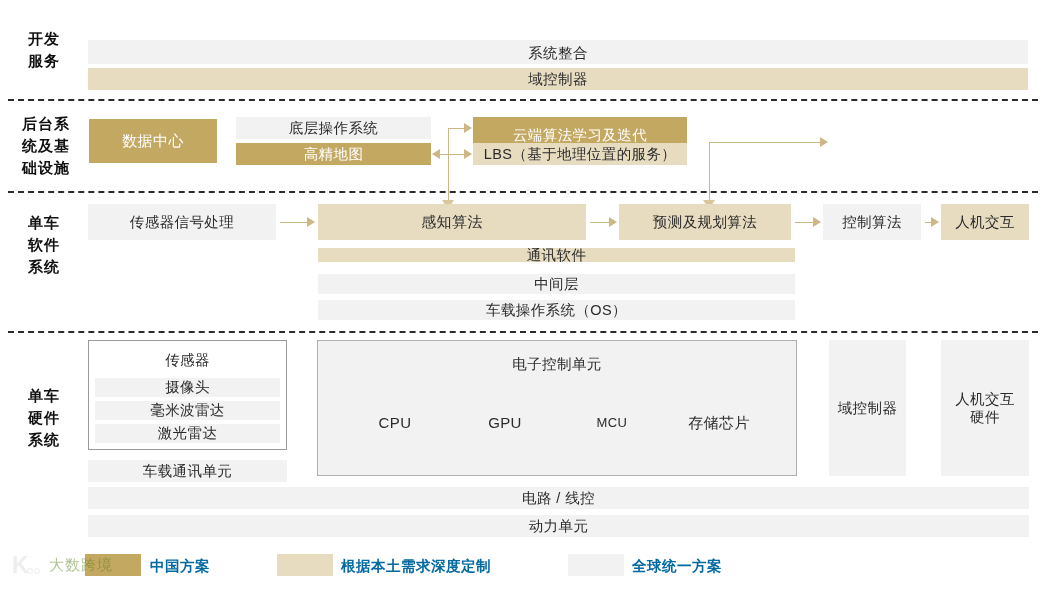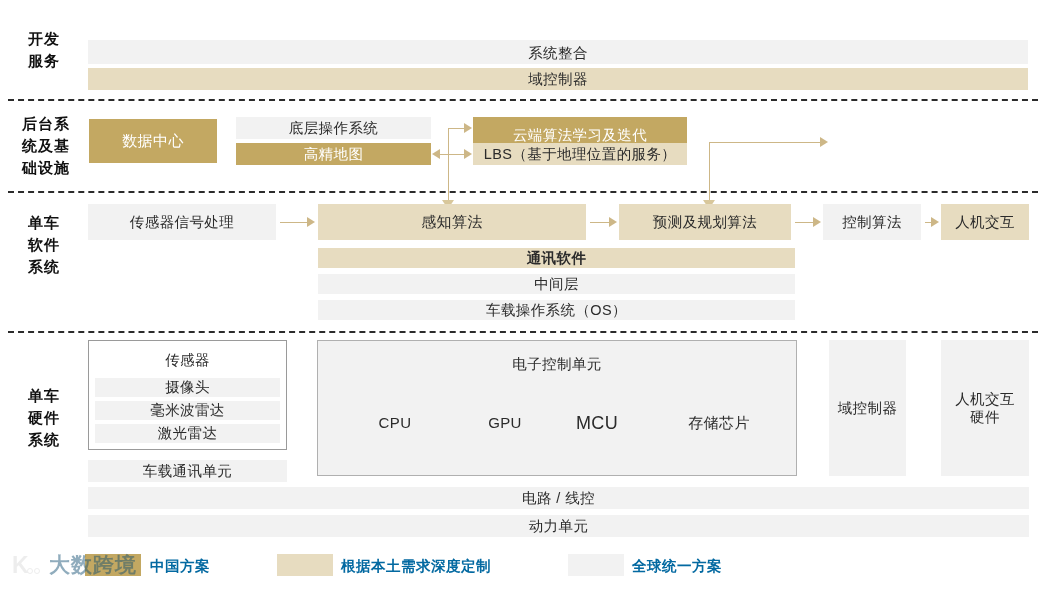--- a/index.html
+++ b/index.html
@@ -89,21 +89,21 @@
     position:relative;width:32px;height:26px;
     color:#d9d9d9;font-size:23px;font-weight:bold;
     line-height:26px;letter-spacing:-2px;
   }
   .wm-dots{position:absolute;left:15px;top:1px;}
   .wm-dot{
     display:inline-block;width:6px;height:6px;border-radius:50%;
     border:1.6px solid #d6d6d6;margin-right:1px;box-sizing:border-box;
   }
   .wm-text{
-    font-size:21px;font-weight:bold;color:#0c4a6e;
+    font-size:15px;font-weight:normal;color:#4d7c0f;
     letter-spacing:1px;line-height:26px;
   }
 </style>
 </head>
 <body>
 
 <div id="canvas">
 
   <div class="rowlabel" style="left:8px;top:22px;width:72px;height:56px;">
     <div>
@@ -199,21 +199,21 @@
 
   <div class="ln-h" style="left:590px;top:222px;width:20px;"></div>
   <div class="arrow ar-r" style="left:609px;top:217px;"></div>
 
   <div class="ln-h" style="left:795px;top:222px;width:19px;"></div>
   <div class="arrow ar-r" style="left:813px;top:217px;"></div>
 
   <div class="ln-h" style="left:925px;top:222px;width:8px;"></div>
   <div class="arrow ar-r" style="left:931px;top:217px;"></div>
 
-  <div class="box f-beige" style="left:318px;top:248px;width:477px;height:20px;font-weight:bold;">
+  <div class="box f-beige" style="left:318px;top:248px;width:477px;height:14px;">
     <span>通讯软件</span>
   </div>
   <div class="box f-grey" style="left:318px;top:274px;width:477px;height:20px;">
     <span>中间层</span>
   </div>
   <div class="box f-grey" style="left:318px;top:300px;width:477px;height:20px;">
     <span>车载操作系统（OS）</span>
   </div>
 
   <div class="sep" style="top:331px;"></div>
@@ -247,21 +247,21 @@
   <div class="abs f-grey" style="left:317px;top:340px;width:480px;height:136px;border:1px solid #b0b0b0;"></div>
   <div class="box" style="left:317px;top:354px;width:480px;height:20px;">
     <span>电子控制单元</span>
   </div>
   <div class="box" style="left:340px;top:412px;width:110px;height:22px;font-size:15px;">
     <span>CPU</span>
   </div>
   <div class="box" style="left:450px;top:412px;width:110px;height:22px;font-size:15px;">
     <span>GPU</span>
   </div>
-  <div class="box" style="left:542px;top:412px;width:110px;height:22px;font-size:18px;">
+  <div class="box" style="left:557px;top:412px;width:110px;height:22px;font-size:13px;">
     <span>MCU</span>
   </div>
   <div class="box" style="left:664px;top:412px;width:110px;height:22px;font-size:15px;">
     <span>存储芯片</span>
   </div>
 
   <div class="box f-grey" style="left:829px;top:340px;width:77px;height:136px;text-align:center;">
     <span>域控制器</span>
   </div>
   <div class="box f-grey" style="left:941px;top:340px;width:88px;height:136px;">

